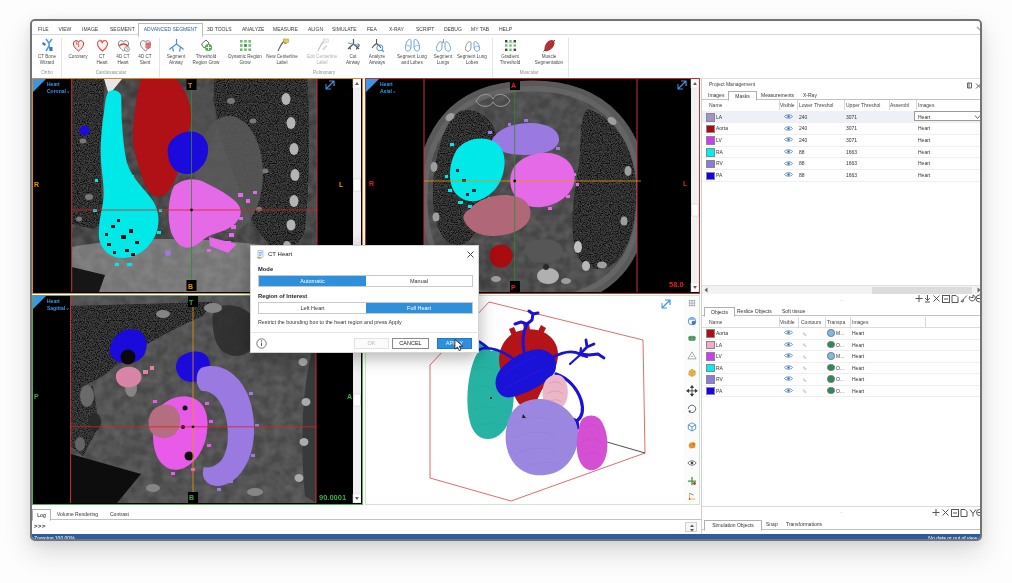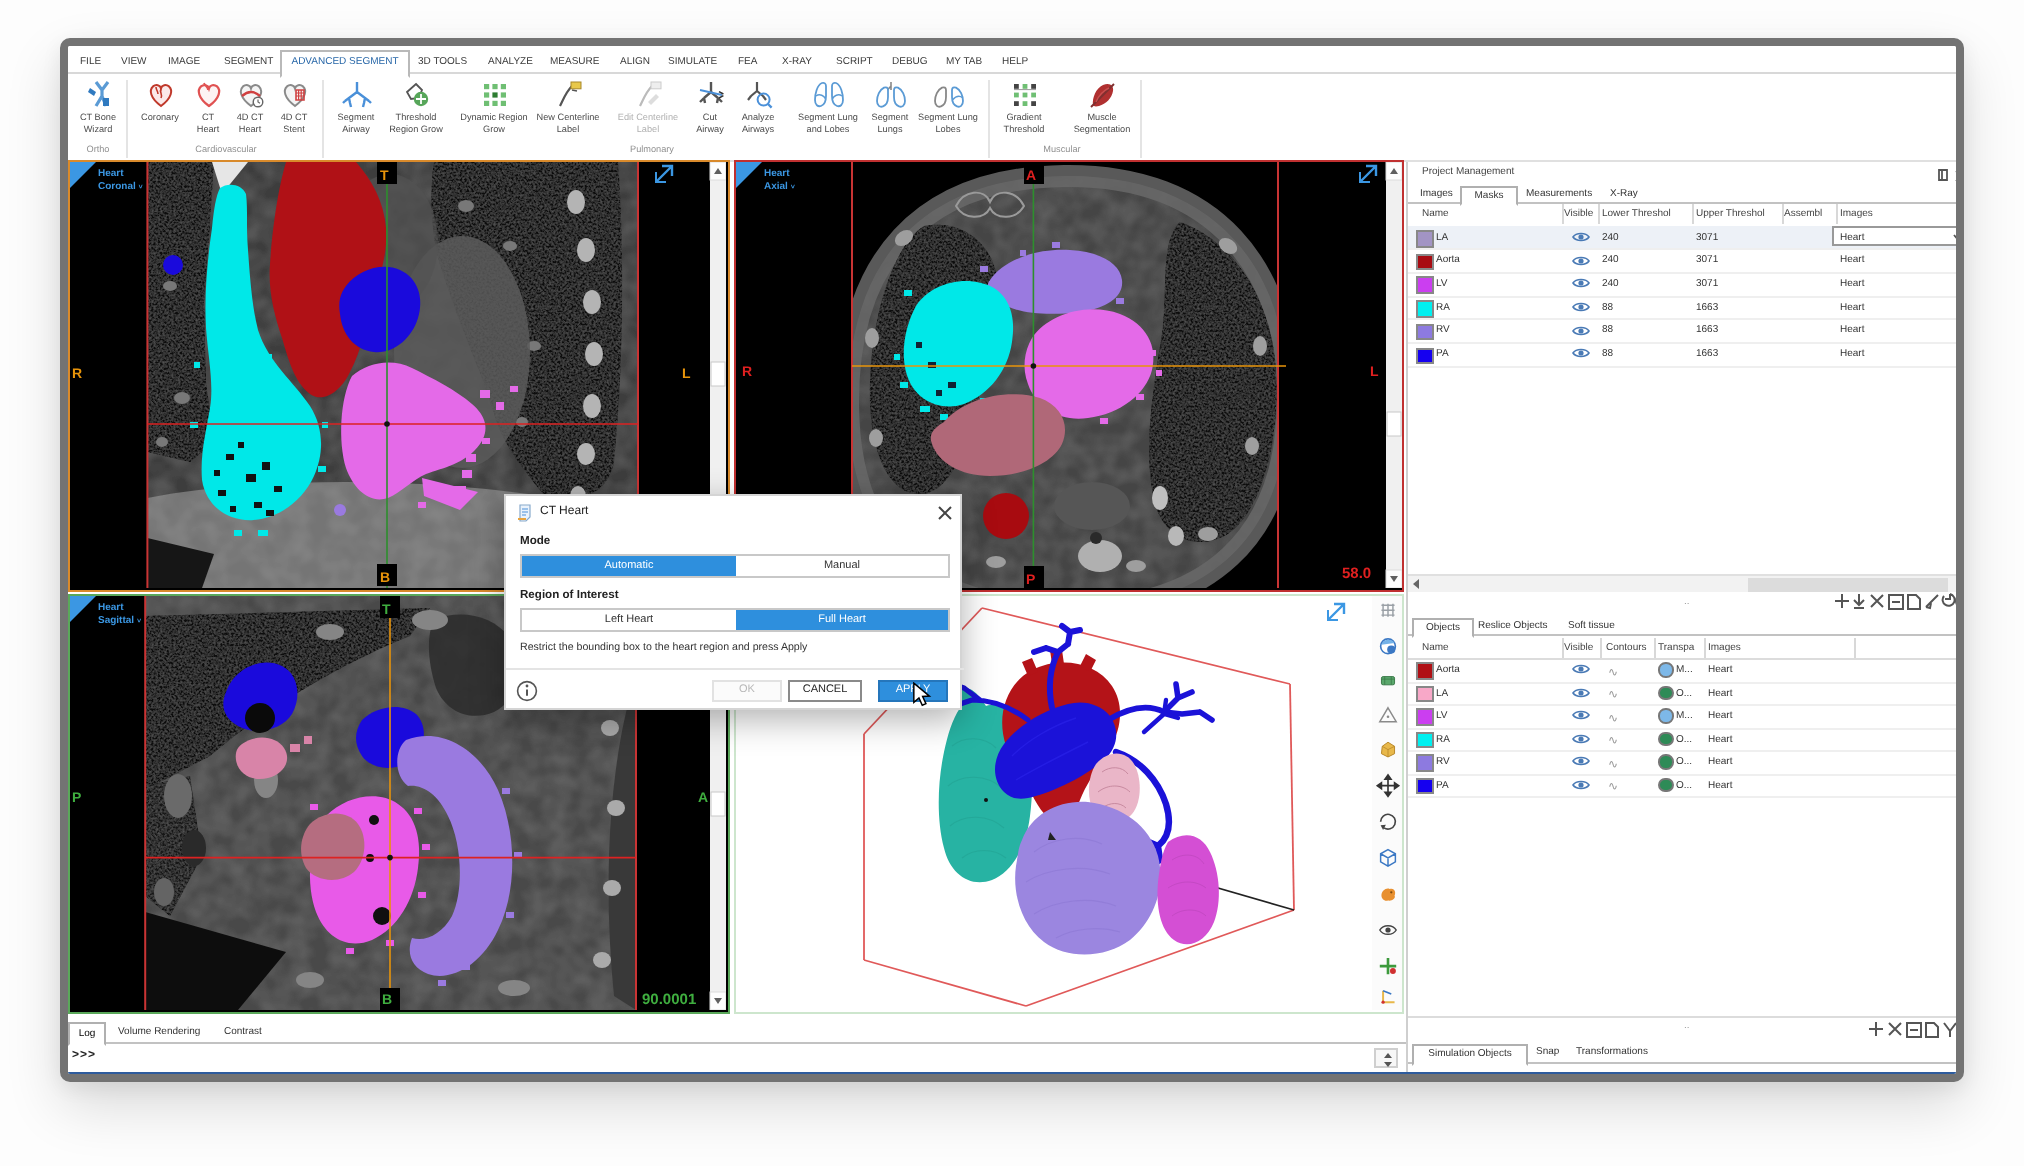--- a/index.html
+++ b/index.html
@@ -1,17 +1,17 @@
 <!DOCTYPE html>
 <html><head>
 <meta charset="utf-8">
 <style>
   html,body{margin:0;padding:0;}
   body{width:1012px;height:583px;background:#fdfdfd;font-family:"Liberation Sans",sans-serif;overflow:hidden;position:relative;}
-  #win{position:absolute;left:30px;top:19px;width:952px;height:522px;background:#fff;border:4px solid #737373;border-radius:5px;box-shadow:0 12px 28px rgba(0,0,0,0.14), 0 3px 10px rgba(0,0,0,0.07);box-sizing:border-box;overflow:hidden;}
+  #win{position:absolute;left:30px;top:19px;width:952px;height:522px;background:#fff;border:2px solid #737373;border-radius:5px;box-shadow:0 12px 28px rgba(0,0,0,0.14), 0 3px 10px rgba(0,0,0,0.07);box-sizing:border-box;overflow:hidden;}
   .abs{position:absolute;}
   #menubar{position:absolute;left:0;top:0;width:100%;height:14px;background:#fff;font-size:5px;color:#3a3a3a;}
   #menubar span{position:absolute;top:5px;}
   #menuline{position:absolute;left:0;top:13px;width:100%;height:1px;background:#d8d8d8;}
   #advseg{position:absolute;left:106px;top:2px;width:63px;height:12px;border:1px solid #b9b9b9;border-bottom:1px solid #fff;background:#fff;color:#2867a8;text-align:center;line-height:11px;font-size:5px;z-index:3;}
   #toolbar{position:absolute;left:0;top:14px;width:100%;height:44px;background:#fff;border-bottom:1px solid #e0e0e0;box-sizing:border-box;}
   .tbtn{position:absolute;top:3px;text-align:center;font-size:4.6px;color:#4a4a4a;line-height:5.6px;}
   .tbtn svg{display:block;margin:0 auto 1px auto;}
   .tgroup{position:absolute;top:35px;font-size:4.6px;color:#909090;text-align:center;}
   .tsep{position:absolute;top:3px;height:39px;width:1px;background:#e4e4e4;}

